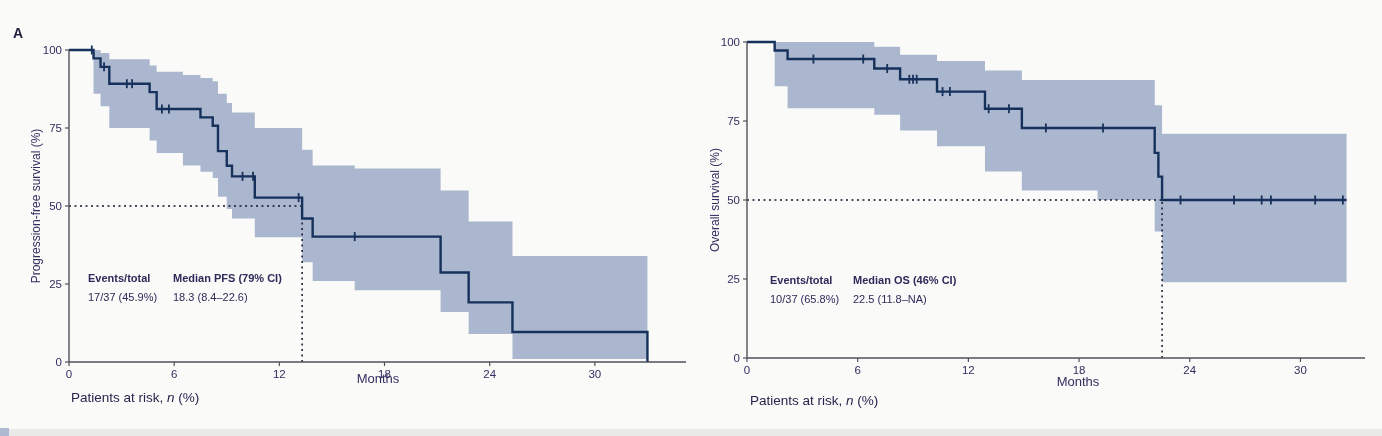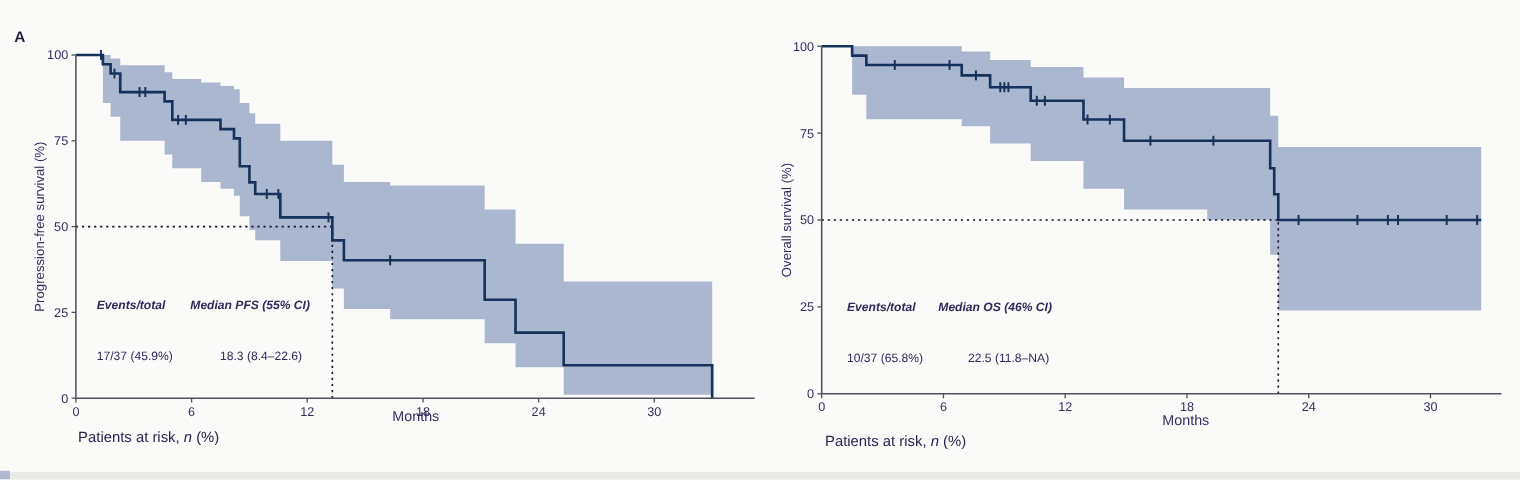--- a/index.html
+++ b/index.html
@@ -17,22 +17,22 @@
   .p1 .ylabel{left:24px;top:200px;}
   .xlabel{position:absolute;font-size:13px;transform:translateX(-50%);color:#322e5f;}
   .p0 .xlabel{left:378px;top:371px;}
   .p1 .xlabel{left:387px;top:374px;}
   .annot{position:absolute;font-size:11px;color:#2e2a5a;}
   .p0 .annot{left:88px;top:272px;}
   .p1 .annot{left:79px;top:274px;}
   .annot-row{display:flex;white-space:nowrap;}
   .p0 .annot-row span:first-child{display:inline-block;width:85px;}
   .p1 .annot-row span:first-child{display:inline-block;width:83px;}
-  .annot-row.headers{font-weight:bold;font-style:italic;}
-  .annot-row.values{margin-top:34px;gap:27px;}
+  .annot-row.headers{font-weight:bold;}
+  .annot-row.values{margin-top:7px;}
   .risk{position:absolute;font-size:13.5px;color:#28244d;white-space:nowrap;}
   .p0 .risk{left:71px;top:390px;}
   .p1 .risk{left:59px;top:393px;}
   .risk i{font-style:italic;}
   .bottom-strip{position:absolute;left:0;top:429px;width:1382px;height:7px;background:#e9e9e7;}
   .corner-accent{position:absolute;left:0;top:428px;width:9px;height:8px;background:#aebad1;}
 </style>
 </head>
 <body>
 
@@ -77,21 +77,21 @@
         <text x="62" y="210" text-anchor="end" font-size="11.5" fill="#322e5f">50</text>
         <line x1="65" y1="128" x2="69" y2="128" stroke="#50505c" stroke-width="1.2"></line>
         <text x="62" y="132" text-anchor="end" font-size="11.5" fill="#322e5f">75</text>
         <line x1="65" y1="50" x2="69" y2="50" stroke="#50505c" stroke-width="1.2"></line>
         <text x="62" y="54" text-anchor="end" font-size="11.5" fill="#322e5f">100</text>
       </svg>
     <div class="xlabel">Months</div>
     <div class="annot">
       <div class="annot-row headers">
         <span>Events/total</span>
-        <span>Median PFS (55% CI)</span>
+        <span>Median PFS (79% CI)</span>
       </div>
       <div class="annot-row values">
         <span>17/37 (45.9%)</span>
         <span>18.3 (8.4–22.6)</span>
       </div>
     </div>
     <div class="risk"><span>Patients at risk, </span><i>n</i><span> (%)</span></div>
   </div>
 
   <div class="panel p1">

